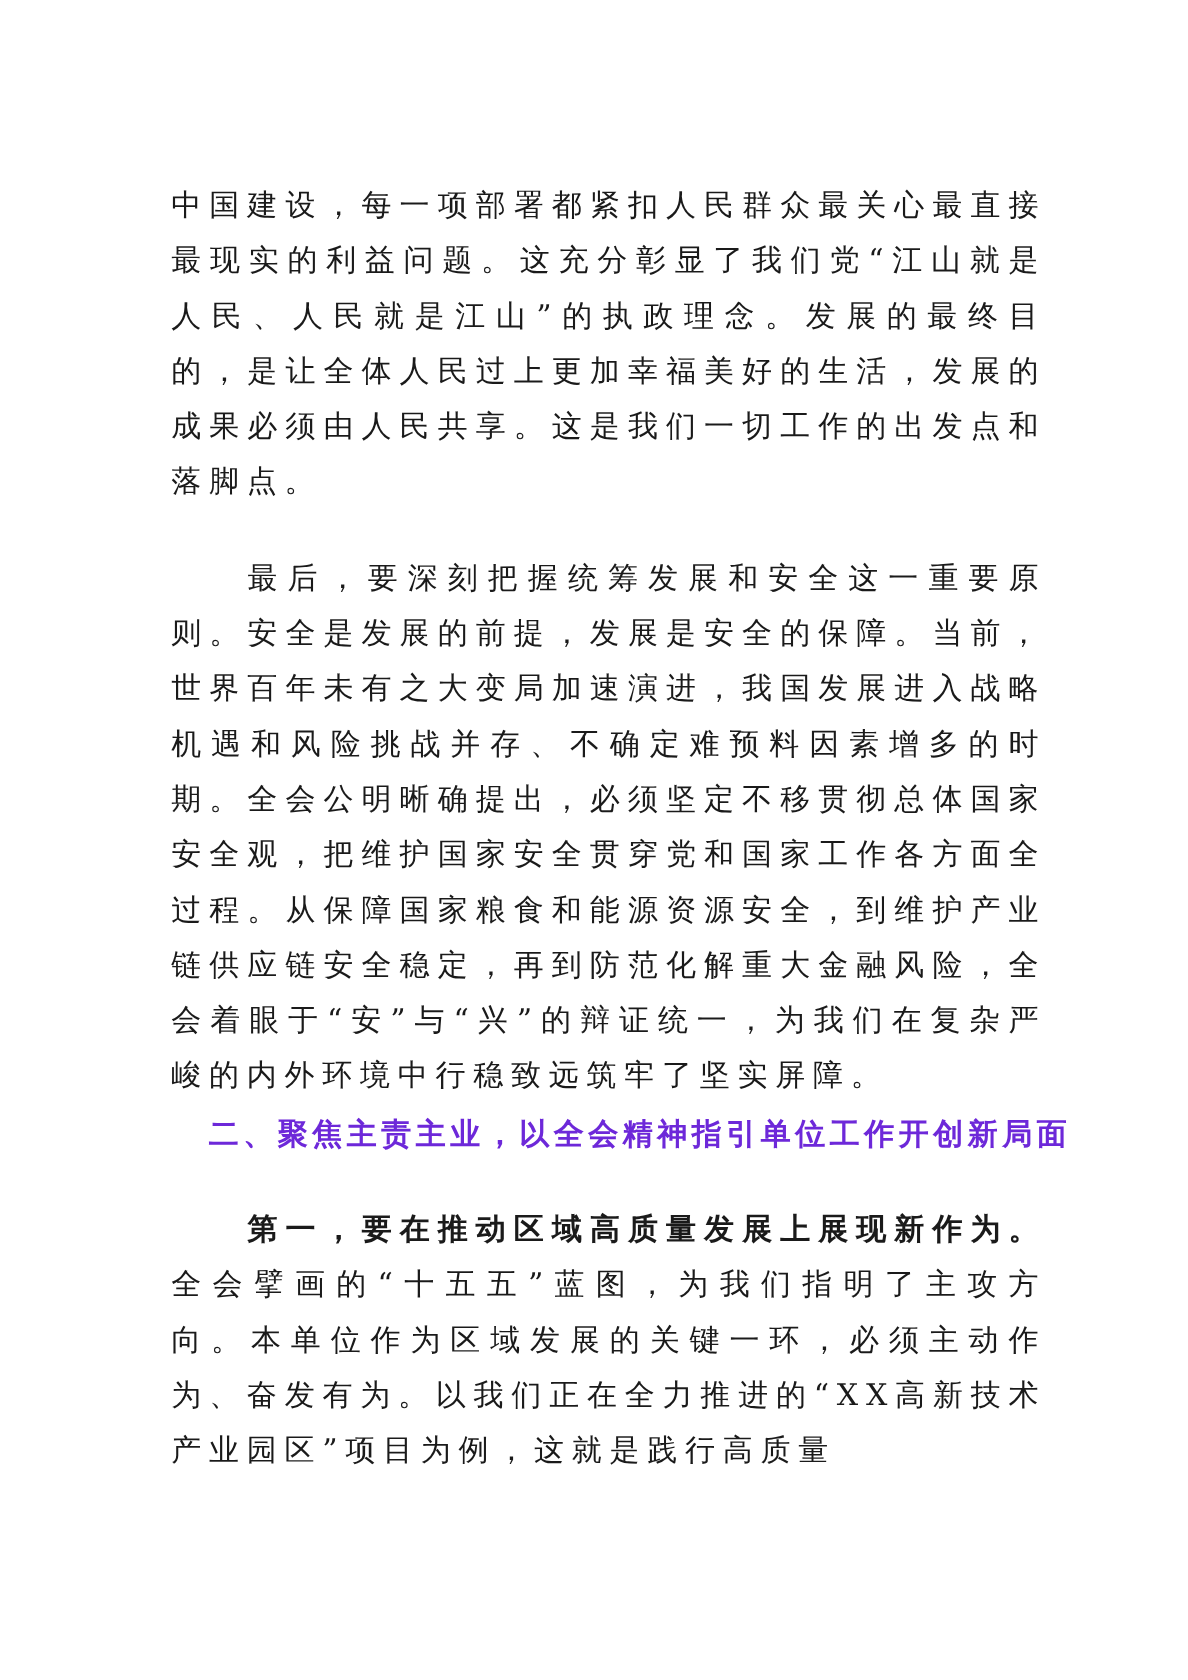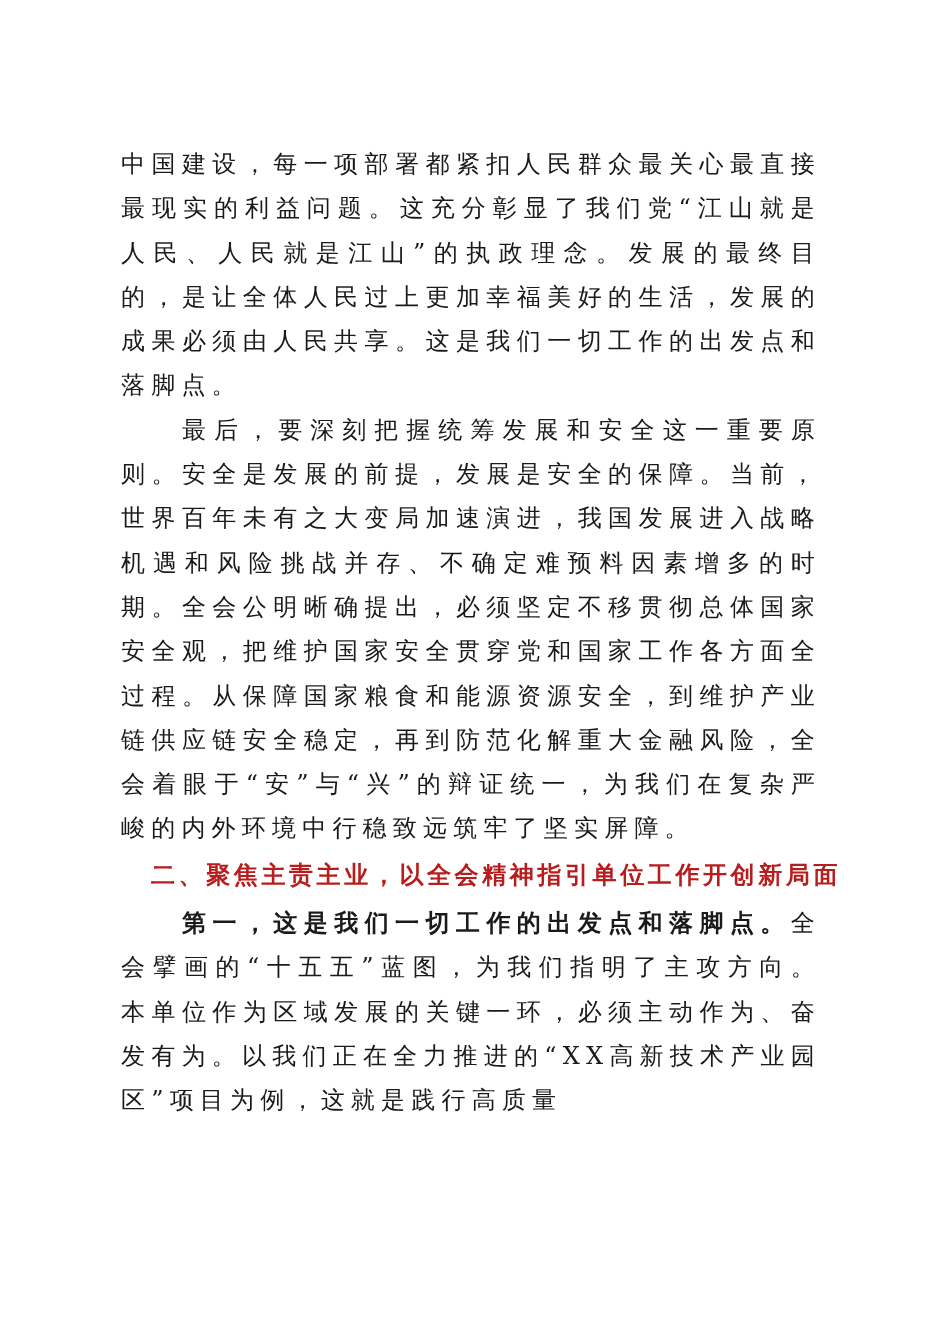--- a/index.html
+++ b/index.html
@@ -8,61 +8,62 @@
       background: #ffffff;
     }
     body {
       width: 950px;
       height: 1344px;
       position: relative;
       overflow: hidden;
     }
     .page {
       position: absolute;
-      left: 121px;
+      left: 137px;
       top: 142px;
       width: 700px;
       color: #1a1a1a;
       font-family: "DejaVu Serif", "Liberation Serif", serif;
     }
     .para {
       margin: 0;
       font-size: 24px;
       line-height: 44.3px;
       letter-spacing: 6.2px;
       text-align: justify;
       text-align-last: left;
       word-break: break-all;
       font-weight: normal;
     }
     .para.indent {
       text-indent: 61px;
+      margin-top: 32px;
     }
     .heading {
       margin: 2px 0 4px 0;
       font-family: "DejaVu Sans", "Liberation Sans", sans-serif;
       font-weight: bold;
       font-size: 24px;
       line-height: 44.3px;
       letter-spacing: 3.6px;
       text-indent: 30px;
-      color: #b91c1c;
+      color: #6d28d9;
       white-space: nowrap;
     }
     .emph {
       font-weight: bold;
     }
   </style>
 </head>
 <body>
 
 <div class="page">
   <p class="para">
     <span>中国建设，每一项部署都紧扣人民群众最关心最直接最现实的利益问题。这充分彰显了我们党“江山就是人民、人民就是江山”的执政理念。发展的最终目的，是让全体人民过上更加幸福美好的生活，发展的成果必须由人民共享。这是我们一切工作的出发点和落脚点。</span>
   </p>
   <p class="para indent">
     <span>最后，要深刻把握统筹发展和安全这一重要原则。安全是发展的前提，发展是安全的保障。当前，世界百年未有之大变局加速演进，我国发展进入战略机遇和风险挑战并存、不确定难预料因素增多的时期。全会公明晰确提出，必须坚定不移贯彻总体国家安全观，把维护国家安全贯穿党和国家工作各方面全过程。从保障国家粮食和能源资源安全，到维护产业链供应链安全稳定，再到防范化解重大金融风险，全会着眼于“安”与“兴”的辩证统一，为我们在复杂严峻的内外环境中行稳致远筑牢了坚实屏障。</span>
   </p>
   <h2 class="heading">二、聚焦主责主业，以全会精神指引单位工作开创新局面</h2>
   <p class="para indent">
-    <span class="emph">第一，这是我们一切工作的出发点和落脚点。</span><span>全会擘画的“十五五”蓝图，为我们指明了主攻方向。本单位作为区域发展的关键一环，必须主动作为、奋发有为。以我们正在全力推进的“XX高新技术产业园区”项目为例，这就是践行高质量</span>
+    <span class="emph">第一，要在推动区域高质量发展上展现新作为。</span><span>全会擘画的“十五五”蓝图，为我们指明了主攻方向。本单位作为区域发展的关键一环，必须主动作为、奋发有为。以我们正在全力推进的“XX高新技术产业园区”项目为例，这就是践行高质量</span>
   </p>
 </div>
 
 </body></html>

